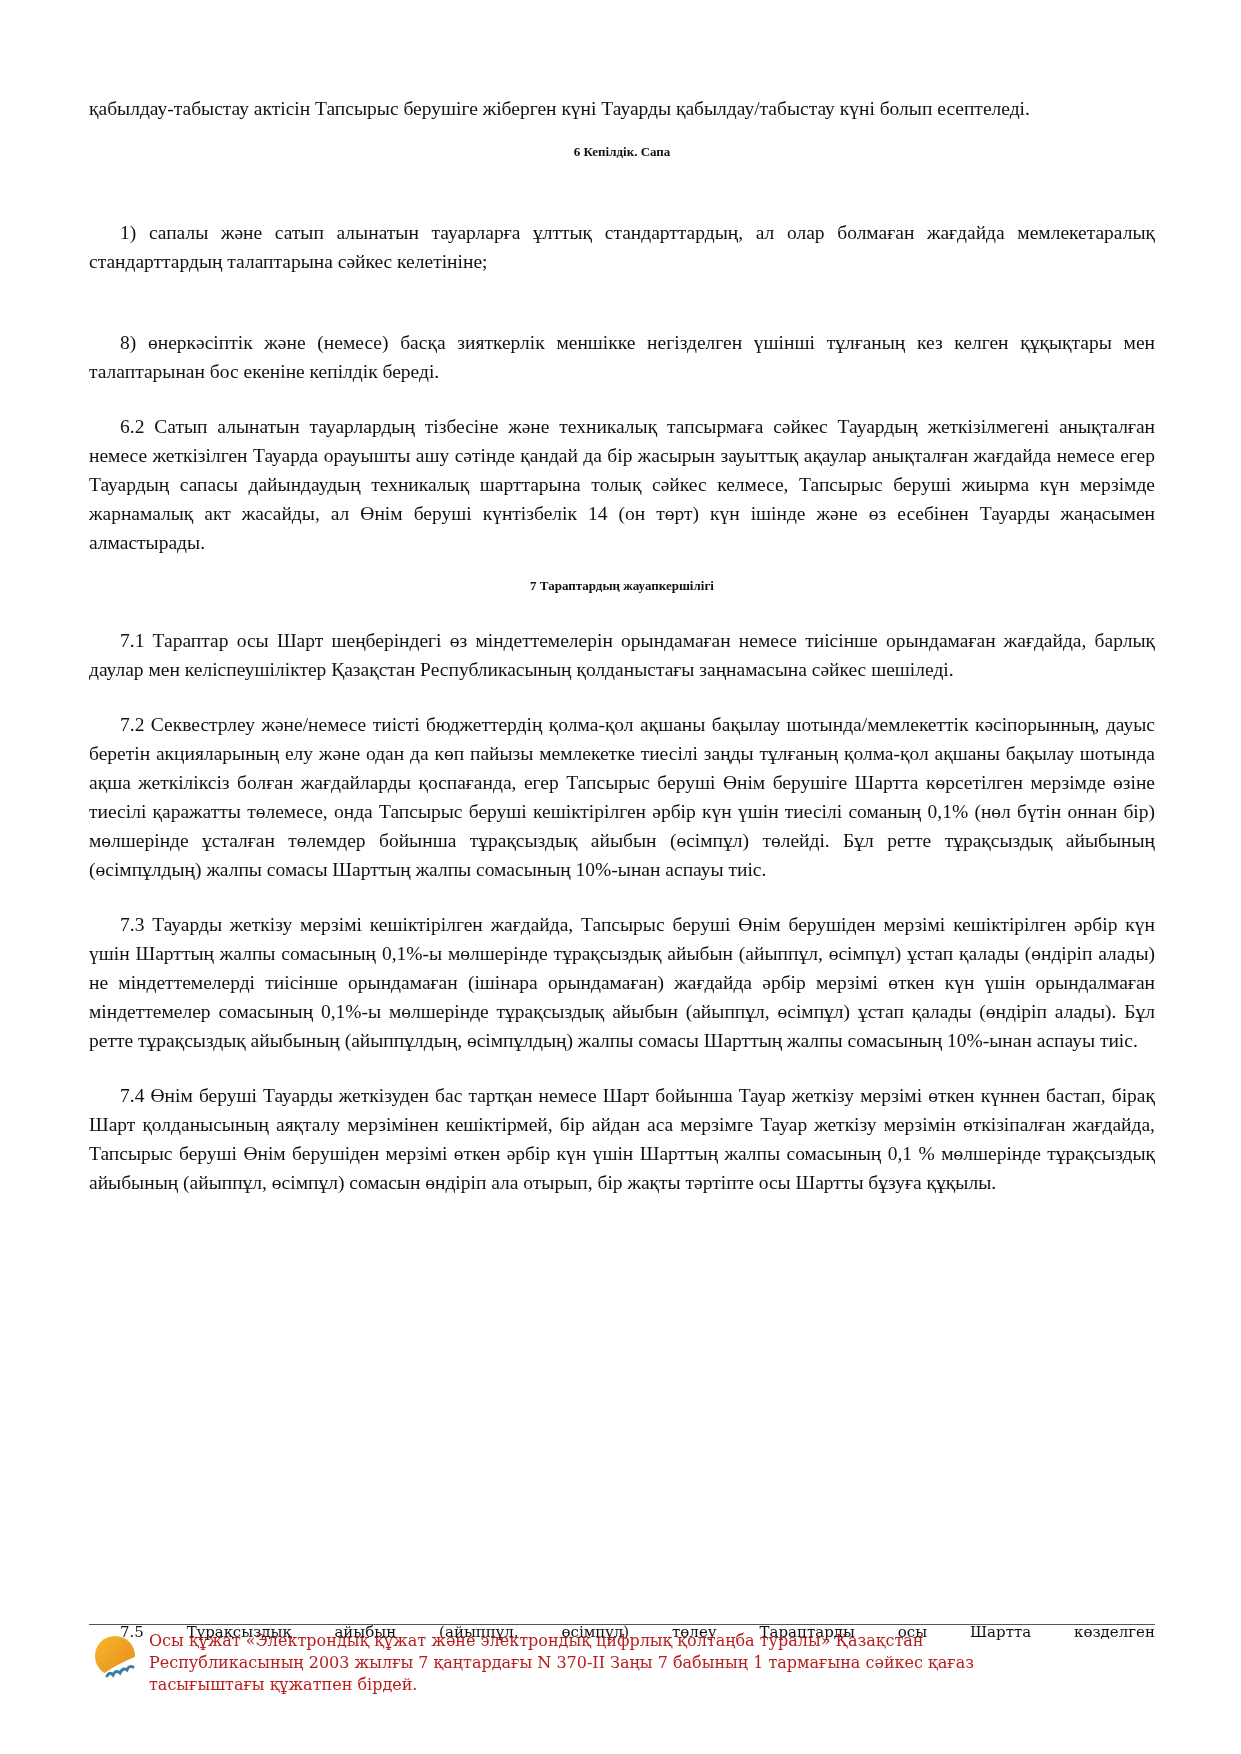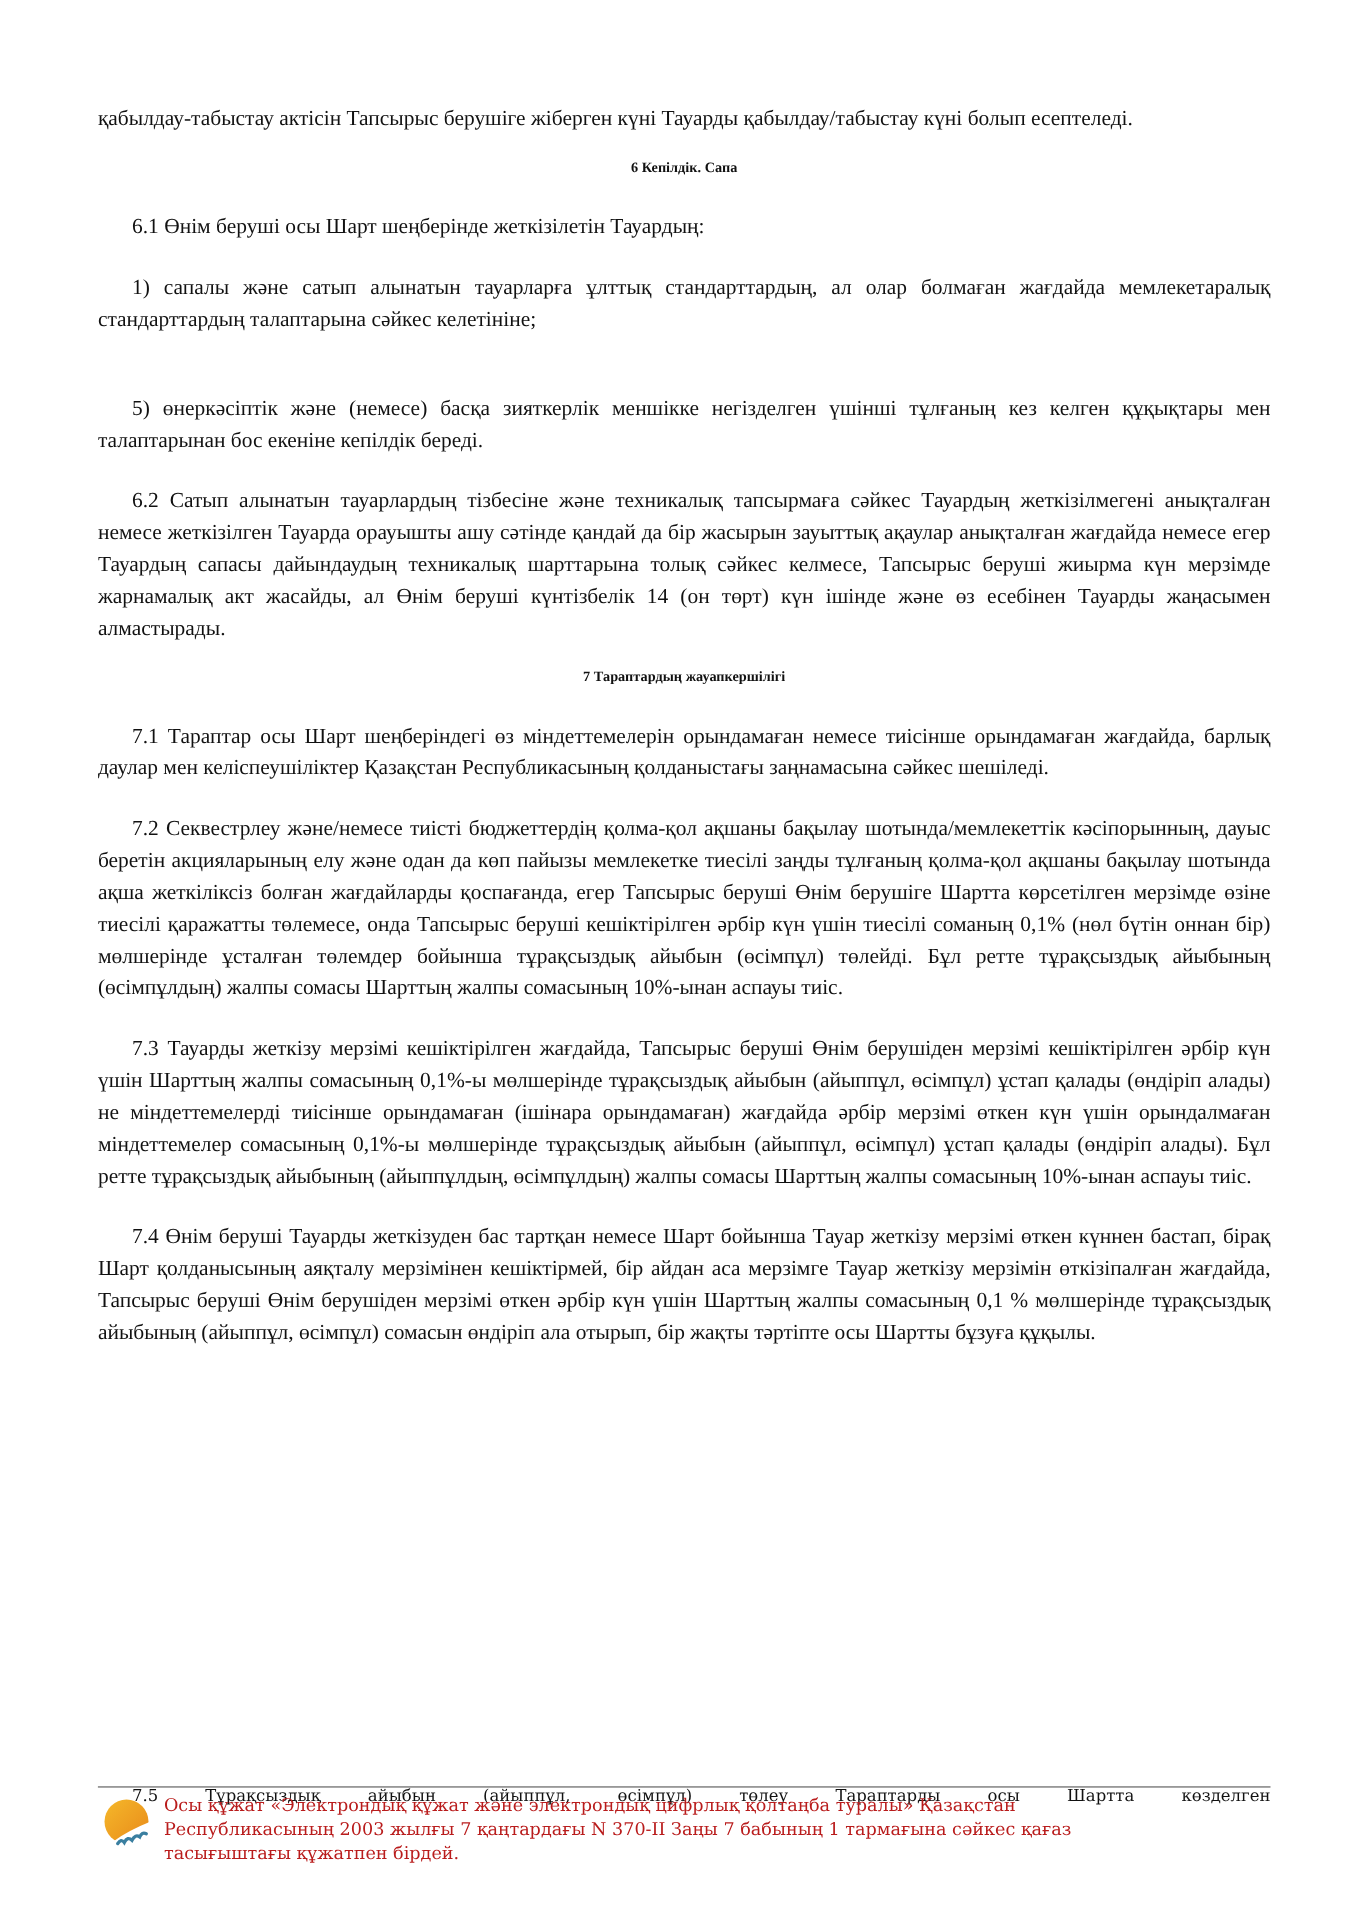--- a/index.html
+++ b/index.html
@@ -23,26 +23,25 @@
 </style>
 </head>
 <body>
 
 <div class="page">
   <div class="content">
     <p>қабылдау-табыстау актісін Тапсырыс берушіге жіберген күні Тауарды қабылдау/табыстау күні болып есептеледі.</p>
     <div class="gap-s"></div>
     <p class="heading">6 Кепілдік. Сапа</p>
     <div class="gap-l"></div>
-    <p class="indent">6.1 Өнім беруші осы Шарт шеңберінде жеткізілетін Тауардың:</p>
     <div class="gap-l"></div>
     <p class="indent">1) сапалы және сатып алынатын тауарларға ұлттық стандарттардың, ал олар болмаған жағдайда мемлекетаралық стандарттардың талаптарына сәйкес келетініне;</p>
     <div class="gap-l"></div>
     <div class="gap-l"></div>
-    <p class="indent">5) өнеркәсіптік және (немесе) басқа зияткерлік меншікке негізделген үшінші тұлғаның кез келген құқықтары мен талаптарынан бос екеніне кепілдік береді.</p>
+    <p class="indent">8) өнеркәсіптік және (немесе) басқа зияткерлік меншікке негізделген үшінші тұлғаның кез келген құқықтары мен талаптарынан бос екеніне кепілдік береді.</p>
     <div class="gap-l"></div>
     <p class="indent">6.2 Сатып алынатын тауарлардың тізбесіне және техникалық тапсырмаға сәйкес Тауардың жеткізілмегені анықталған немесе жеткізілген Тауарда орауышты ашу сәтінде қандай да бір жасырын зауыттық ақаулар анықталған жағдайда немесе егер Тауардың сапасы дайындаудың техникалық шарттарына толық сәйкес келмесе, Тапсырыс беруші жиырма күн мерзімде жарнамалық акт жасайды, ал Өнім беруші күнтізбелік 14 (он төрт) күн ішінде және өз есебінен Тауарды жаңасымен алмастырады.</p>
     <div class="gap-s"></div>
     <p class="heading">7 Тараптардың жауапкершілігі</p>
     <div class="gap-l"></div>
     <p class="indent">7.1 Тараптар осы Шарт шеңберіндегі өз міндеттемелерін орындамаған немесе тиісінше орындамаған жағдайда, барлық даулар мен келіспеушіліктер Қазақстан Республикасының қолданыстағы заңнамасына сәйкес шешіледі.</p>
     <div class="gap-l"></div>
     <p class="indent">7.2 Секвестрлеу және/немесе тиісті бюджеттердің қолма-қол ақшаны бақылау шотында/мемлекеттік кәсіпорынның, дауыс беретін акцияларының елу және одан да көп пайызы мемлекетке тиесілі заңды тұлғаның қолма-қол ақшаны бақылау шотында ақша жеткіліксіз болған жағдайларды қоспағанда, егер Тапсырыс беруші Өнім берушіге Шартта көрсетілген мерзімде өзіне тиесілі қаражатты төлемесе, онда Тапсырыс беруші кешіктірілген әрбір күн үшін тиесілі соманың 0,1% (нөл бүтін оннан бір) мөлшерінде ұсталған төлемдер бойынша тұрақсыздық айыбын (өсімпұл) төлейді. Бұл ретте тұрақсыздық айыбының (өсімпұлдың) жалпы сомасы Шарттың жалпы сомасының 10%-ынан аспауы тиіс.</p>
     <div class="gap-l"></div>
     <p class="indent">7.3 Тауарды жеткізу мерзімі кешіктірілген жағдайда, Тапсырыс беруші Өнім берушіден мерзімі кешіктірілген әрбір күн үшін Шарттың жалпы сомасының 0,1%-ы мөлшерінде тұрақсыздық айыбын (айыппұл, өсімпұл) ұстап қалады (өндіріп алады) не міндеттемелерді тиісінше орындамаған (ішінара орындамаған) жағдайда әрбір мерзімі өткен күн үшін орындалмаған міндеттемелер сомасының 0,1%-ы мөлшерінде тұрақсыздық айыбын (айыппұл, өсімпұл) ұстап қалады (өндіріп алады). Бұл ретте тұрақсыздық айыбының (айыппұлдың, өсімпұлдың) жалпы сомасы Шарттың жалпы сомасының 10%-ынан аспауы тиіс.</p>

